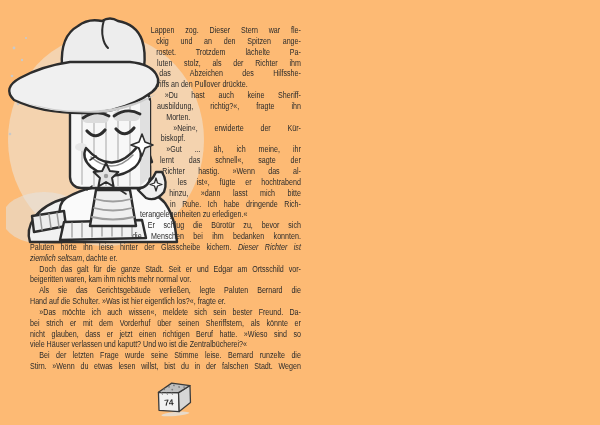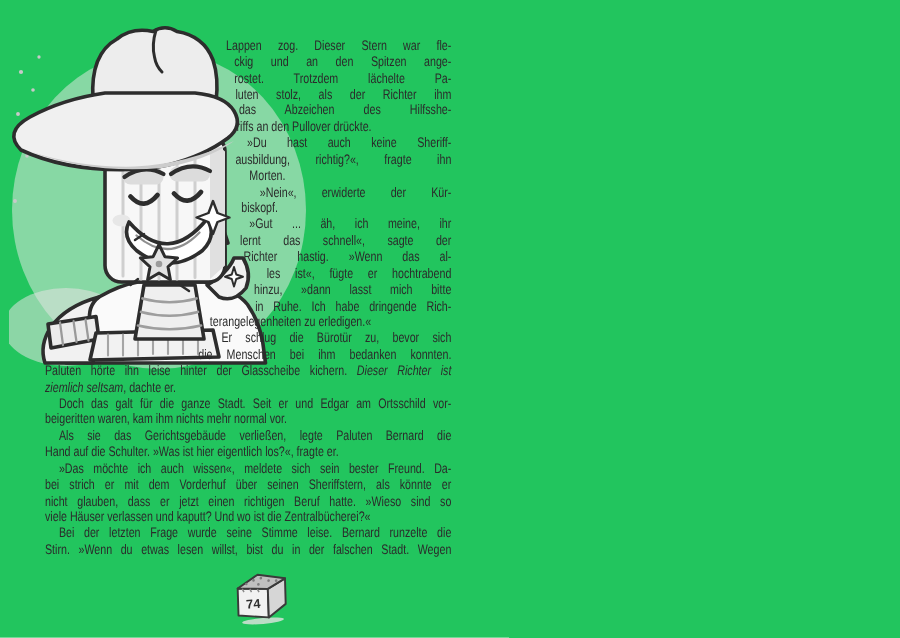--- a/index.html
+++ b/index.html
@@ -1,21 +1,21 @@
 <!DOCTYPE html>
 <html><head>
 <meta charset="utf-8">
 <style>
   html,body{margin:0;padding:0;}
   body{
     width:600px;height:425px;overflow:hidden;
     background:#fdfdfc;
     font-family:"Liberation Sans", sans-serif;
   }
-  .spread{position:relative;width:600px;height:425px;background:#22c55e;}
+  .spread{position:relative;width:600px;height:425px;background:#fdba74;}
   .page{position:absolute;top:0;height:425px;width:300px;}
   .page-left{left:0;}
   .page-right{left:300px;}
 
   .illu{position:absolute;left:6px;top:14px;width:212px;height:232px;}
 
   .page-text{
     position:absolute;
     transform-origin:0 0;
     color:#2b2b2b;

